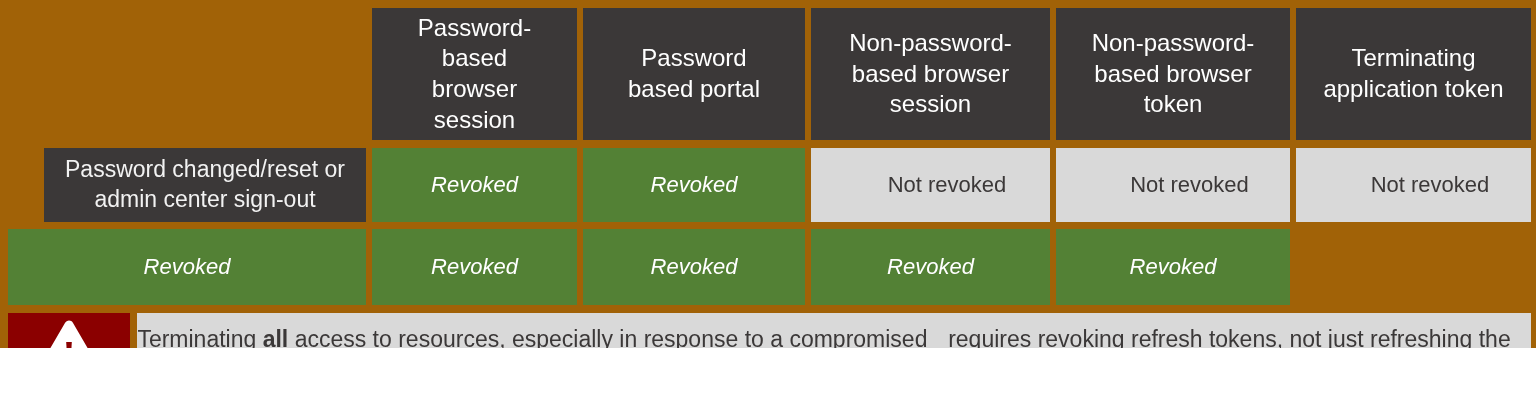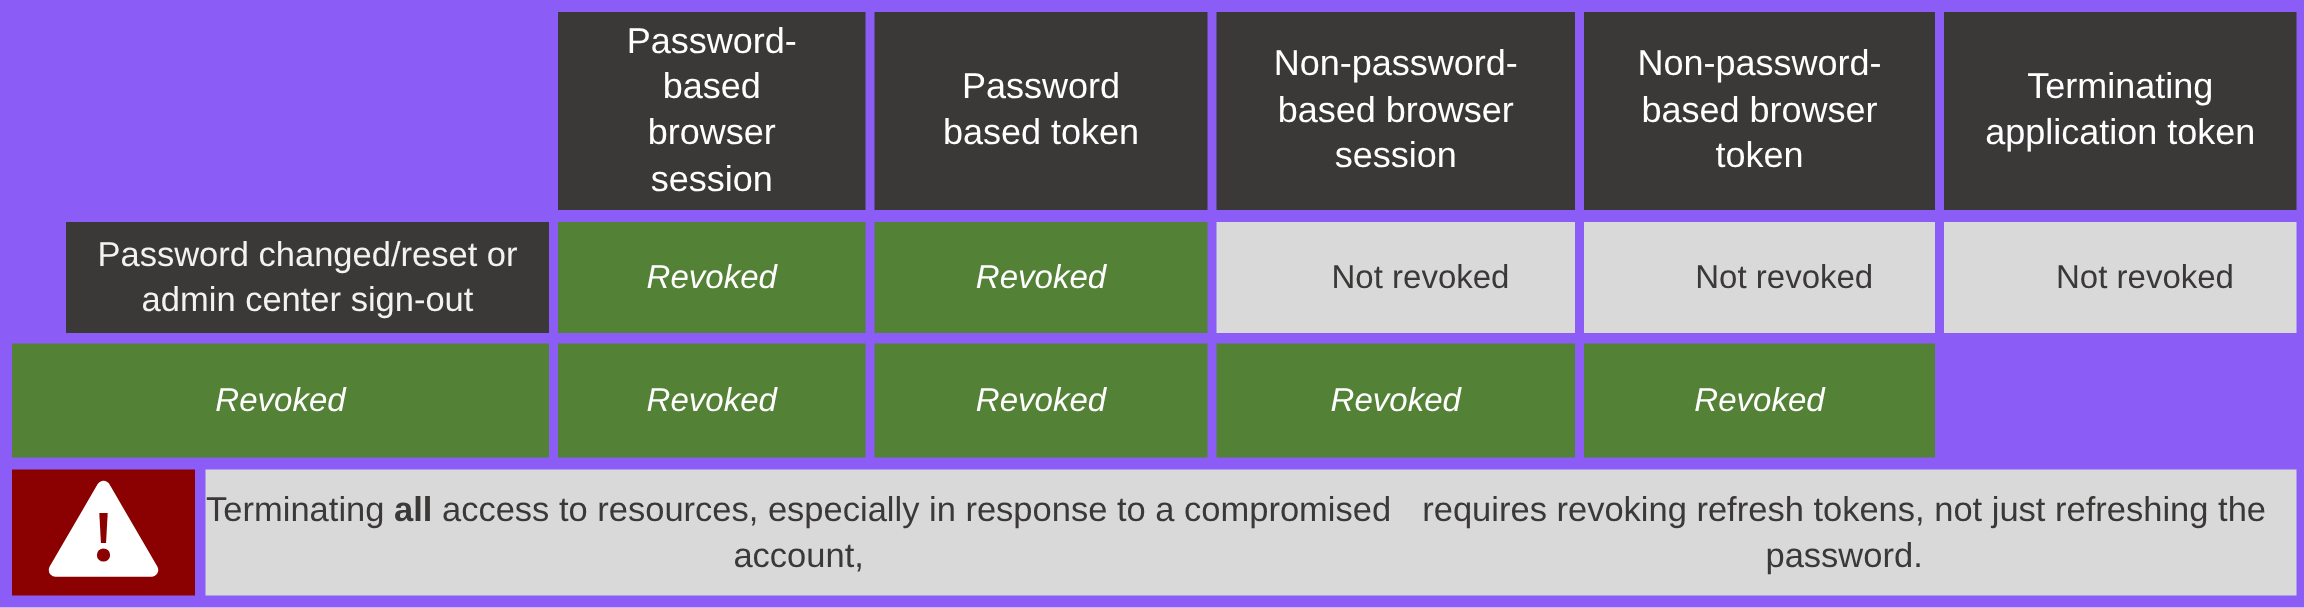--- a/index.html
+++ b/index.html
@@ -4,22 +4,22 @@
 <style>
   html, body {
     margin: 0;
     padding: 0;
     background: #ffffff;
     font-family: "Liberation Sans", sans-serif;
   }
   .slide {
     position: relative;
     width: 1536px;
-    height: 405px;
-    background: #8b5cf6;
+    height: 348px;
+    background: #a16207;
     overflow: hidden;
   }
   .grid {
     display: grid;
     grid-template-columns: 358px 205px 222px 239px 234px 235px;
     column-gap: 6px;
     padding-left: 8px;
   }
   .header-row { margin-top: 8px; }
   .data-row-1 { margin-top: 8px; }
@@ -85,21 +85,21 @@
 
 <div class="slide">
 
   <div class="grid header-row">
     <div class="cell corner"></div>
     <div class="cell head">Password-
 based
 browser
 session</div>
     <div class="cell head">Password
-based token</div>
+based portal</div>
     <div class="cell head">Non-password-
 based browser
 session</div>
     <div class="cell head">Non-password-
 based browser
 token</div>
     <div class="cell head">Terminating
 application token</div>
   </div>
 

